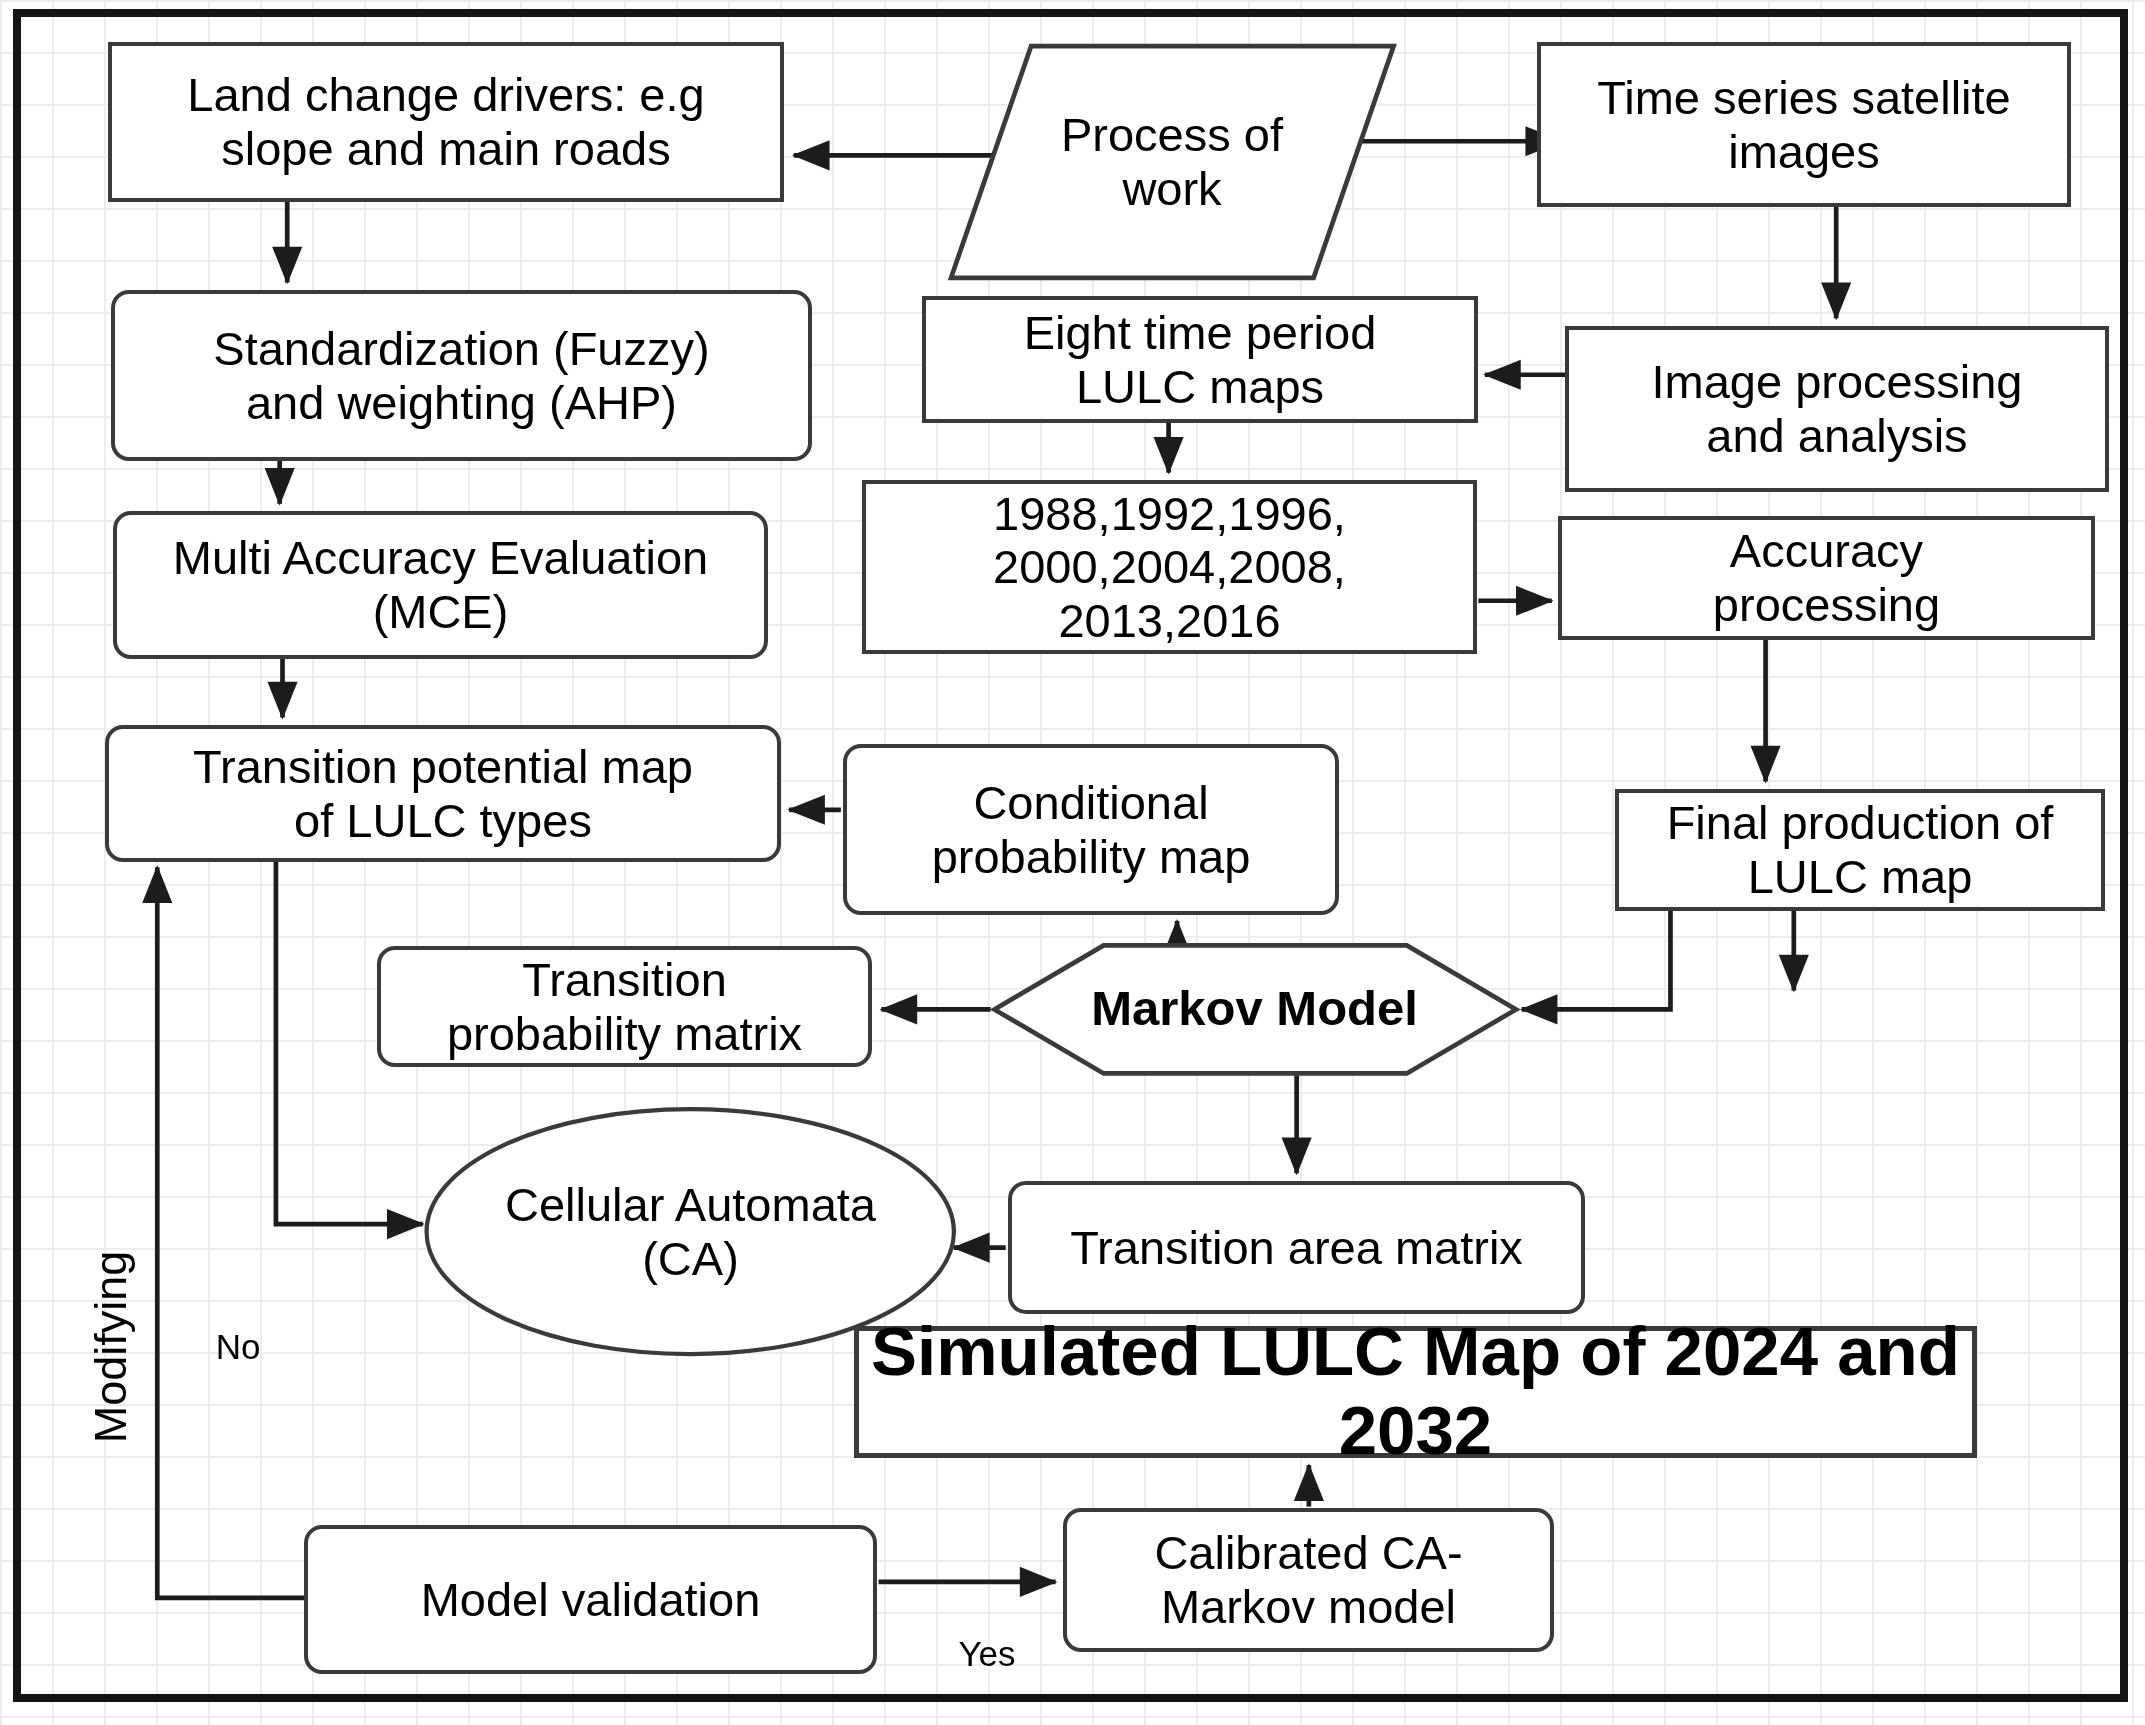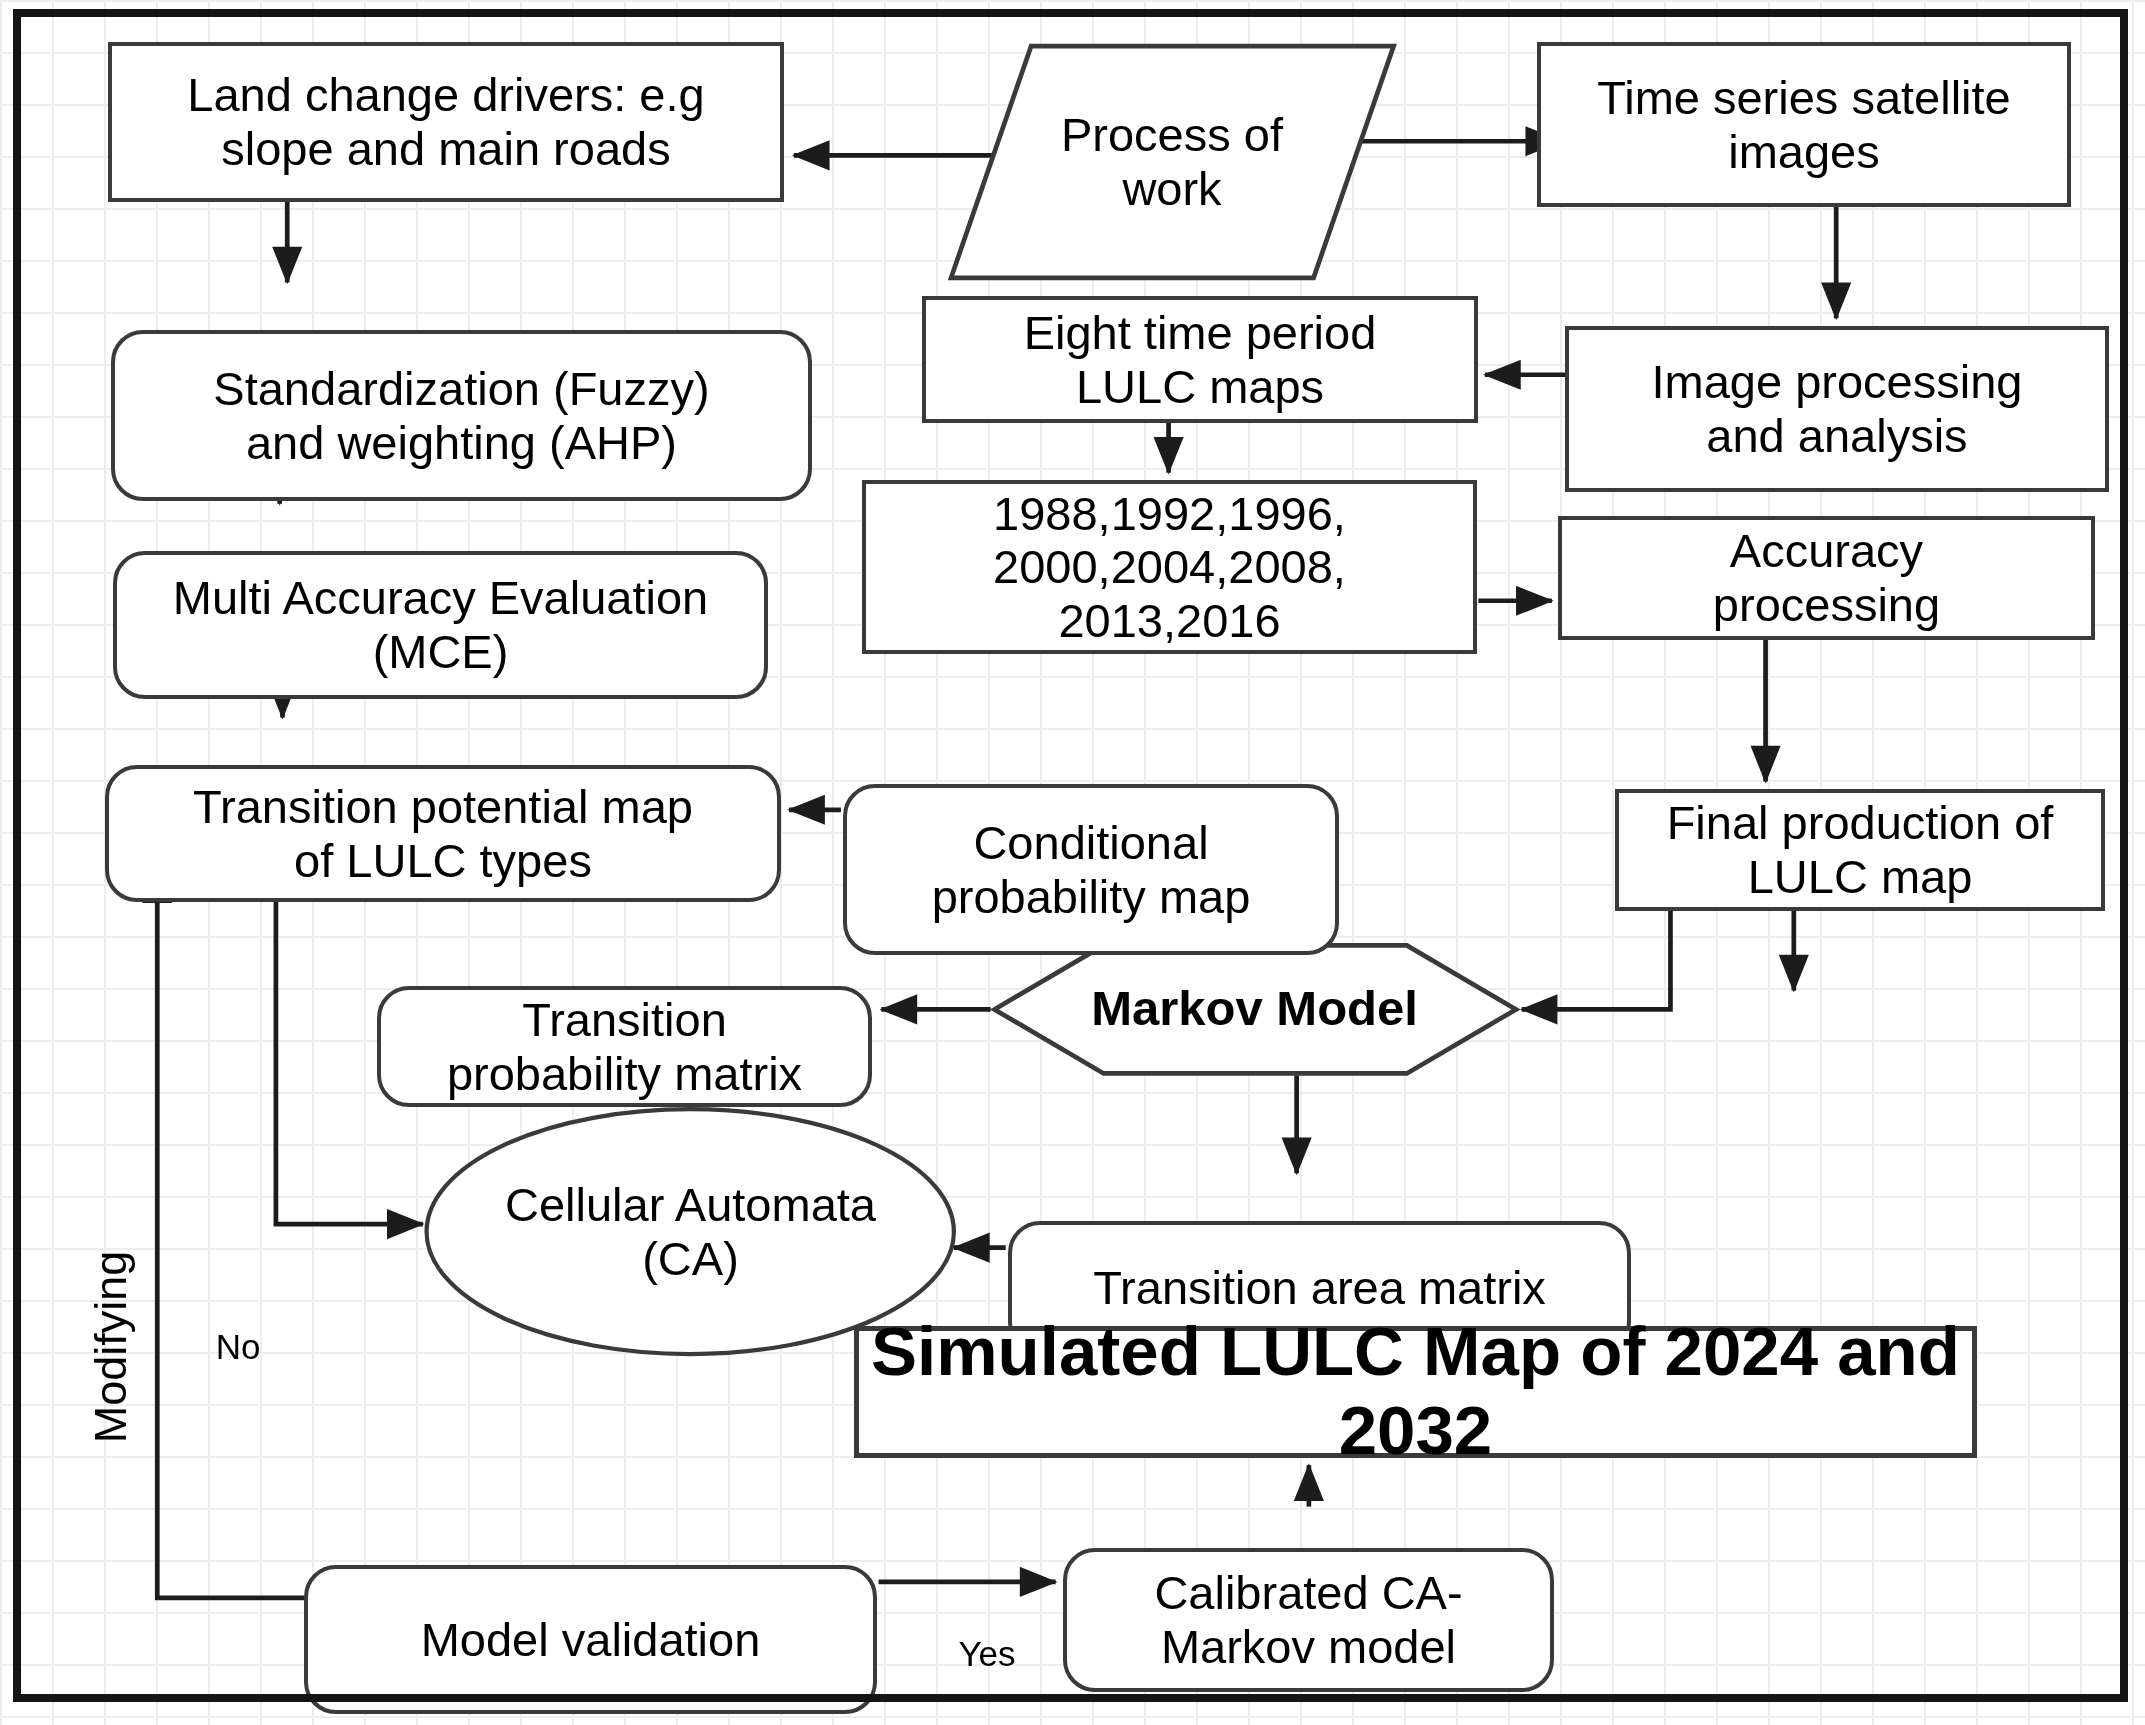--- a/index.html
+++ b/index.html
@@ -19,21 +19,21 @@
     pointer-events:none;
   }
   svg.wires{position:absolute;left:0;top:0;z-index:1;}
   .node{
     position:absolute;z-index:2;display:flex;align-items:center;justify-content:center;
     text-align:center;white-space:pre-line;box-sizing:border-box;
     color:var(--text-color,#000);font-size:47px;line-height:1.14;
   }
   .box{background:var(--shape-fill,#fff);border:4.7px solid var(--shape-border-color,#3a3a3a);}
   .box-thick{background:var(--shape-fill,#fff);border:5.6px solid var(--shape-border-color,#3a3a3a);}
-  .round{background:var(--shape-fill,#fff);border:4.7px solid var(--shape-border-color,#3a3a3a);border-radius:32px;margin-top:40px;}
+  .round{background:var(--shape-fill,#fff);border:4.7px solid var(--shape-border-color,#3a3a3a);border-radius:18px;}
   .plain{background:transparent;border:none;}
   .bold{font-weight:700;}
   .freelabel{position:absolute;z-index:2;white-space:nowrap;font-size:35px;transform:translate(-50%,-50%);}
   .vlabel{position:absolute;z-index:2;white-space:nowrap;font-size:45px;transform:translate(-50%,-50%) rotate(-90deg);}
 </style>
 </head>
 <body>
 
 <div class="stage">
 
@@ -94,21 +94,21 @@
   <div class="node box" style="left:862px;top:480px;width:615px;height:174px">1988,1992,1996,
 2000,2004,2008,
 2013,2016</div>
   <div class="node round" style="left:843px;top:744px;width:496px;height:171px">Conditional
 probability map</div>
   <div class="node round" style="left:377px;top:946px;width:495px;height:121px">Transition
 probability matrix</div>
   <div class="node plain bold" style="left:1041px;top:945px;width:427px;height:128px;font-size:49px">Markov Model</div>
   <div class="node plain" style="left:427px;top:1109px;width:527px;height:245px">Cellular Automata
 (CA)</div>
-  <div class="node round" style="left:1008px;top:1181px;width:623px;height:133px">Transition area matrix</div>
+  <div class="node round" style="left:1008px;top:1181px;width:577px;height:133px">Transition area matrix</div>
 
   <div class="node box" style="left:1565px;top:326px;width:544px;height:166px">Image processing
 and analysis</div>
   <div class="node box" style="left:1558px;top:516px;width:537px;height:124px">Accuracy
 processing</div>
   <div class="node box" style="left:1615px;top:789px;width:490px;height:122px">Final production of
 LULC map</div>
 
   <div class="node box-thick bold" style="left:854px;top:1326px;width:1123px;height:132px;font-size:69px">Simulated LULC Map of 2024 and 2032</div>
   <div class="node round" style="left:304px;top:1525px;width:573px;height:149px">Model validation</div>

